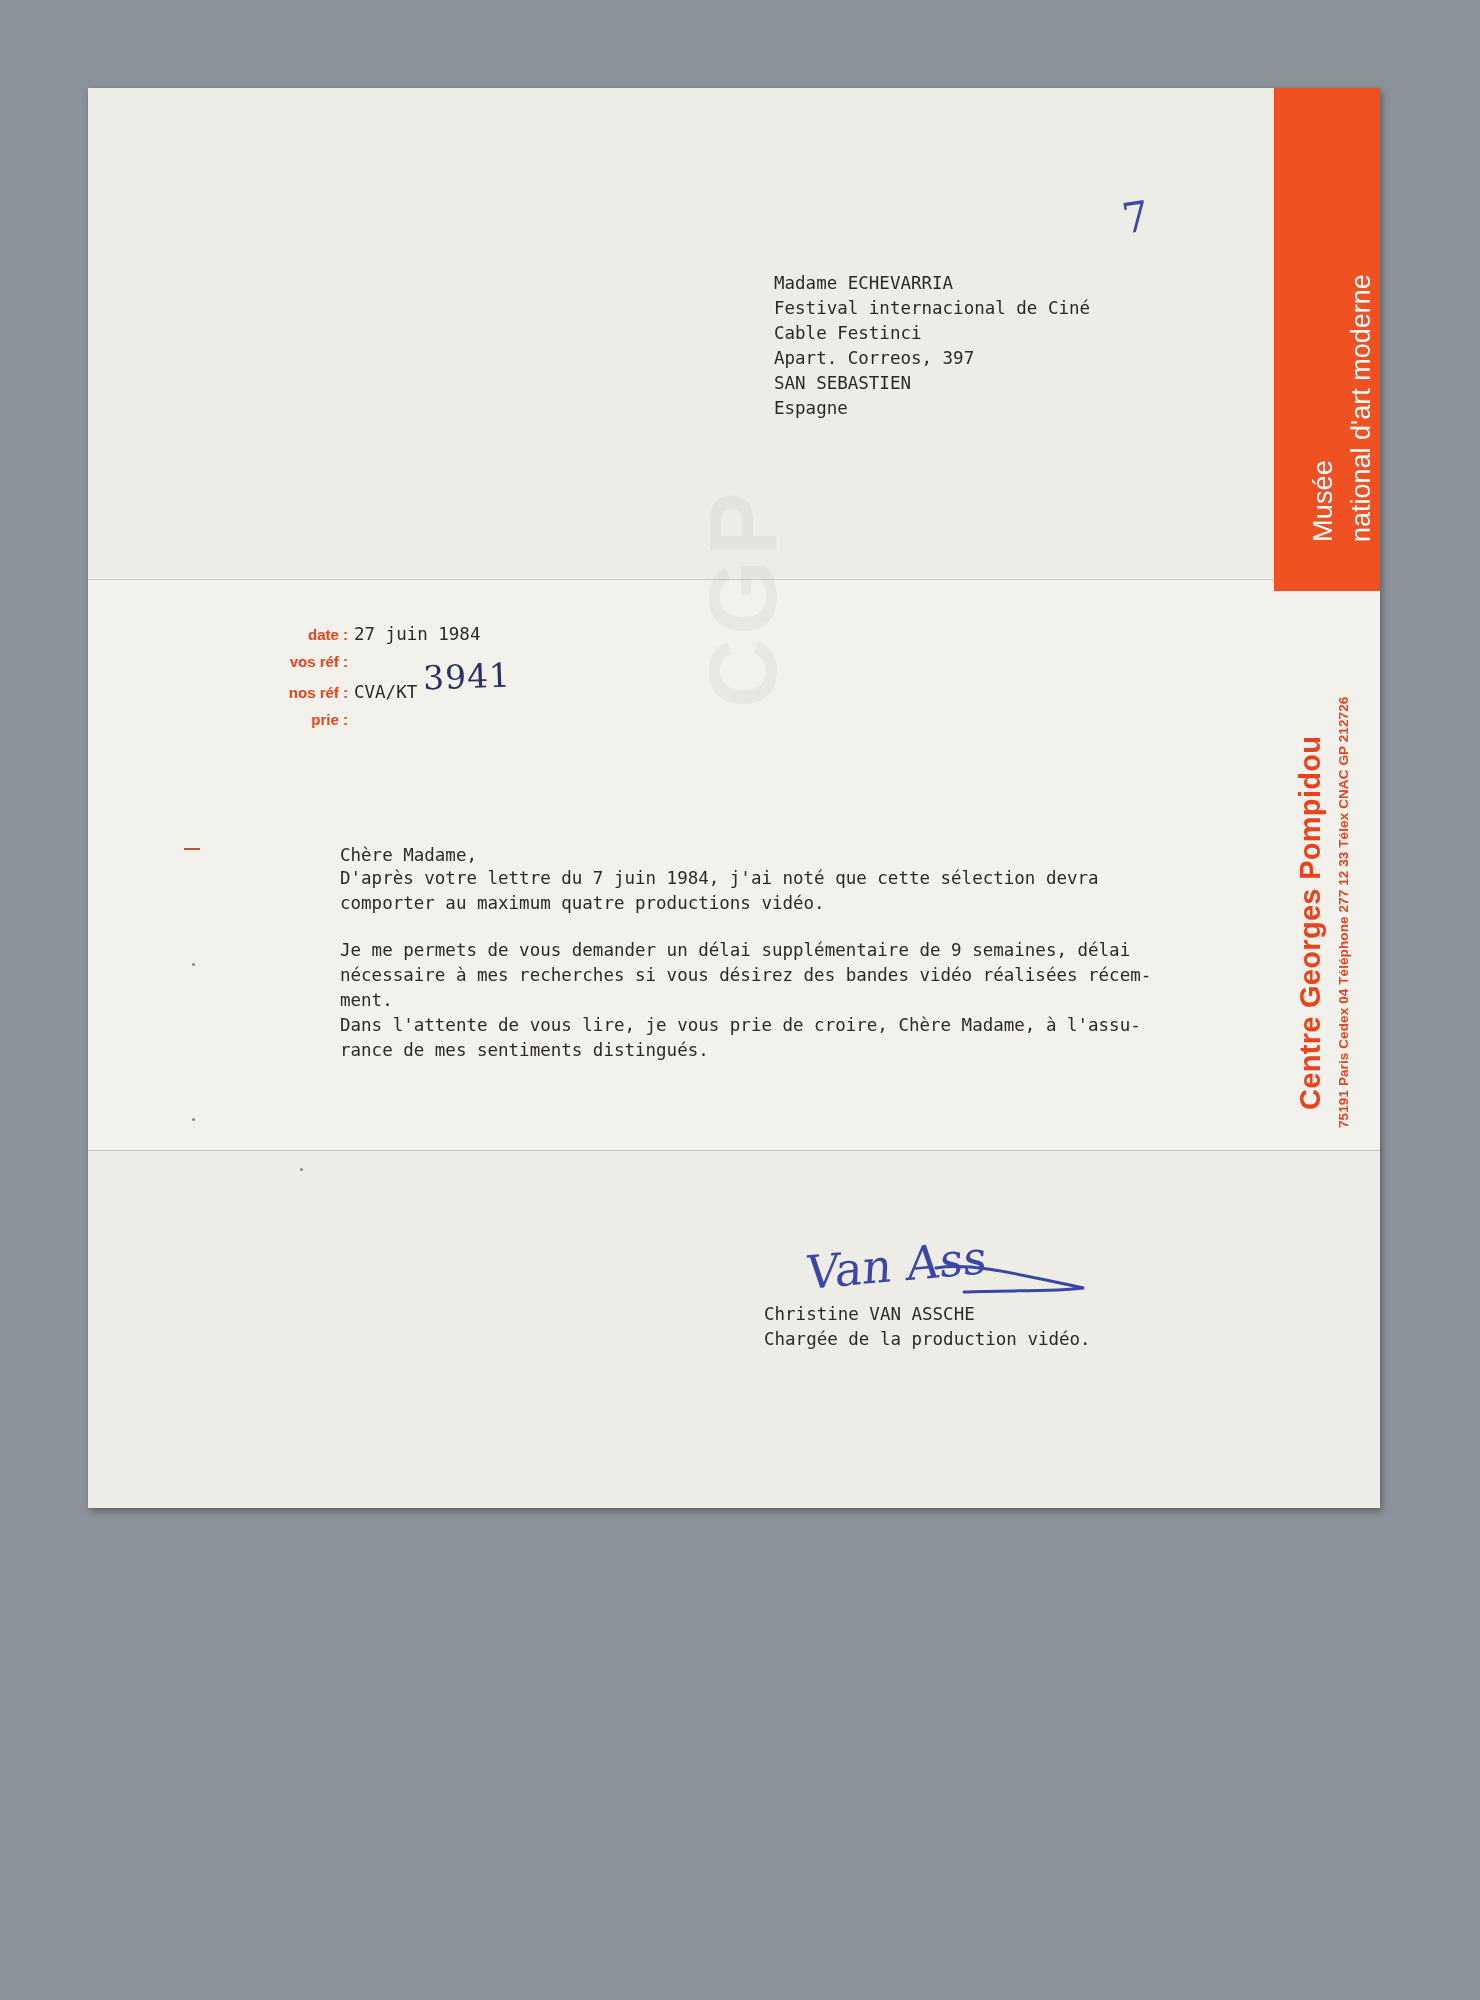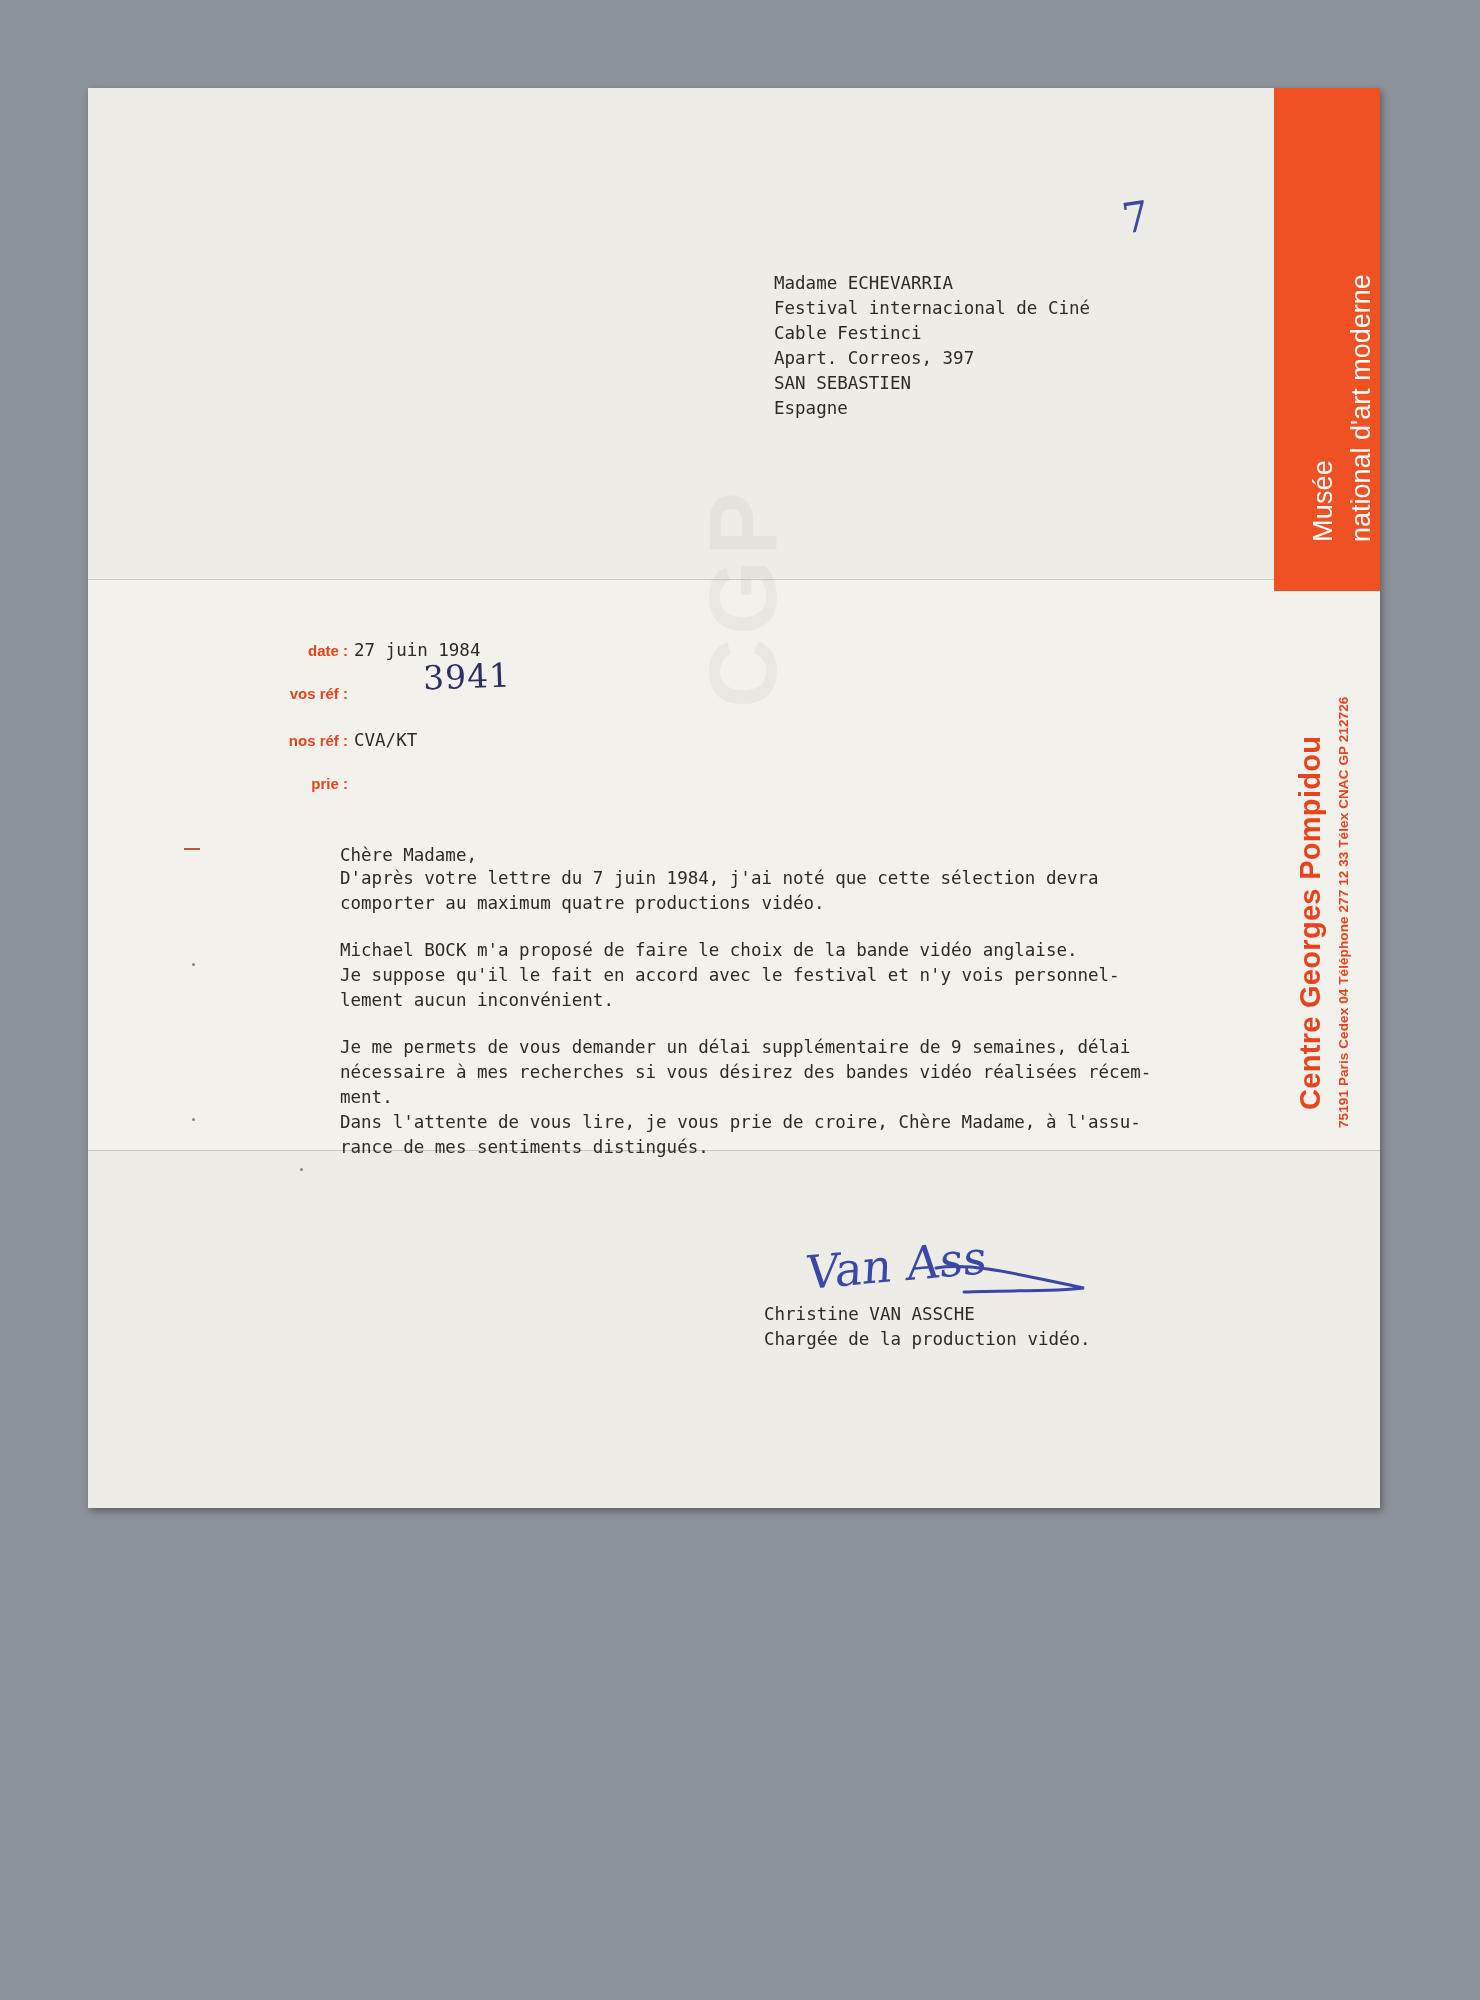--- a/index.html
+++ b/index.html
@@ -121,21 +121,20 @@
   #ref-table {
     position: absolute;
     left: 188px;
     top: 536px;
     font-size: 0;
   }
   .ref-row {
     display: flex;
     align-items: baseline;
     height: 29px;
-    margin-top: 16px;
   }
   .ref-label {
     width: 72px;
     text-align: right;
     font-family: "Liberation Sans", sans-serif;
     font-size: 15px;
     font-weight: bold;
     color: #e8431c;
     padding-right: 6px;
   }
@@ -288,23 +287,20 @@
     </div>
   </div>
 
   <div id="hand-ref">3941</div>
 
   <div id="salutation" class="typed">Chère Madame,</div>
 
   <div id="paragraphs">
     <p class="typed">D'après votre lettre du 7 juin 1984, j'ai noté que cette sélection devra
 comporter au maximum quatre productions vidéo.</p>
-    <p class="typed">Michael BOCK m'a proposé de faire le choix de la bande vidéo anglaise.
-Je suppose qu'il le fait en accord avec le festival et n'y vois personnel-
-lement aucun inconvénient.</p>
     <p class="typed">Je me permets de vous demander un délai supplémentaire de 9 semaines, délai
 nécessaire à mes recherches si vous désirez des bandes vidéo réalisées récem-
 ment.
 Dans l'attente de vous lire, je vous prie de croire, Chère Madame, à l'assu-
 rance de mes sentiments distingués.</p>
   </div>
 
   <div id="signature-mark">Van Ass</div>
   <svg id="sig-stroke" viewBox="0 0 160 44">
     <path d="M2 10 C 40 4, 90 18, 150 30 C 120 34, 70 32, 30 34" fill="none" stroke="#3b47a6" stroke-width="3" stroke-linecap="round"></path>

